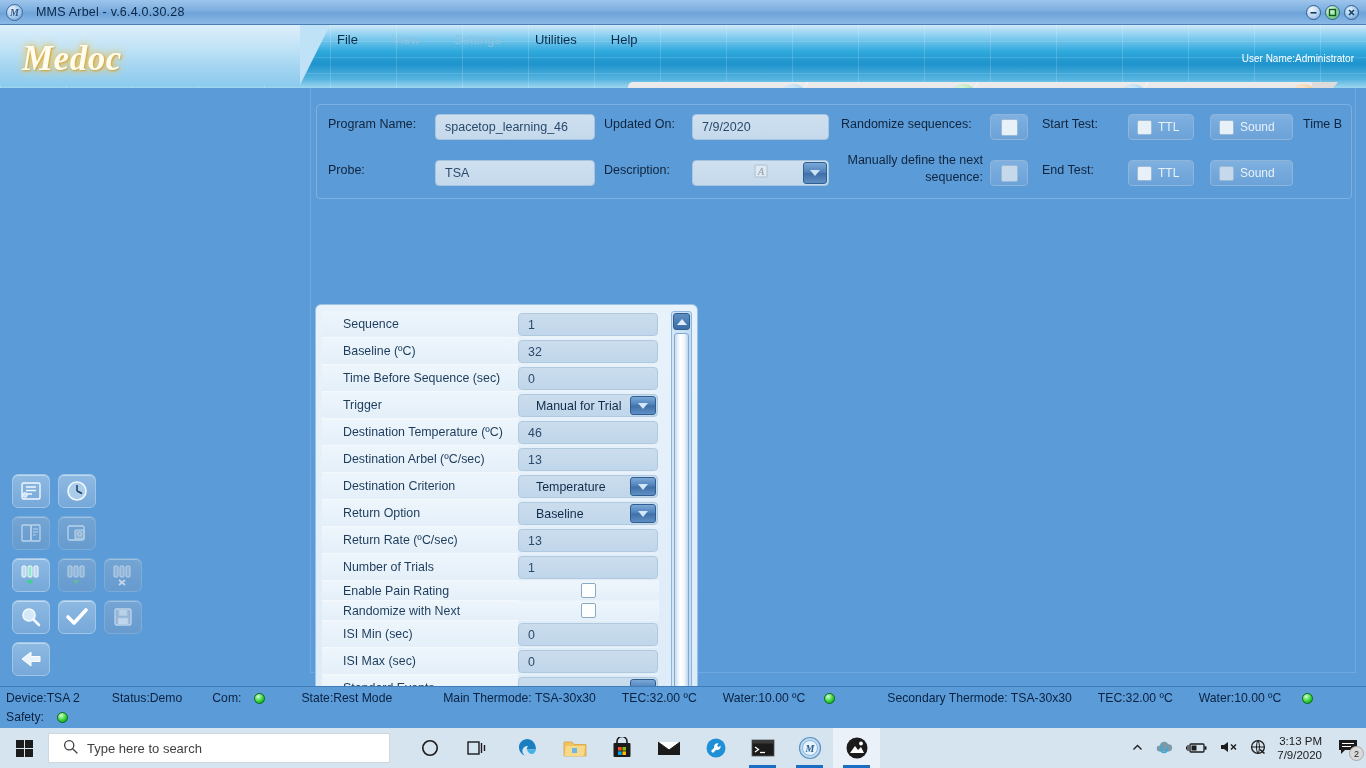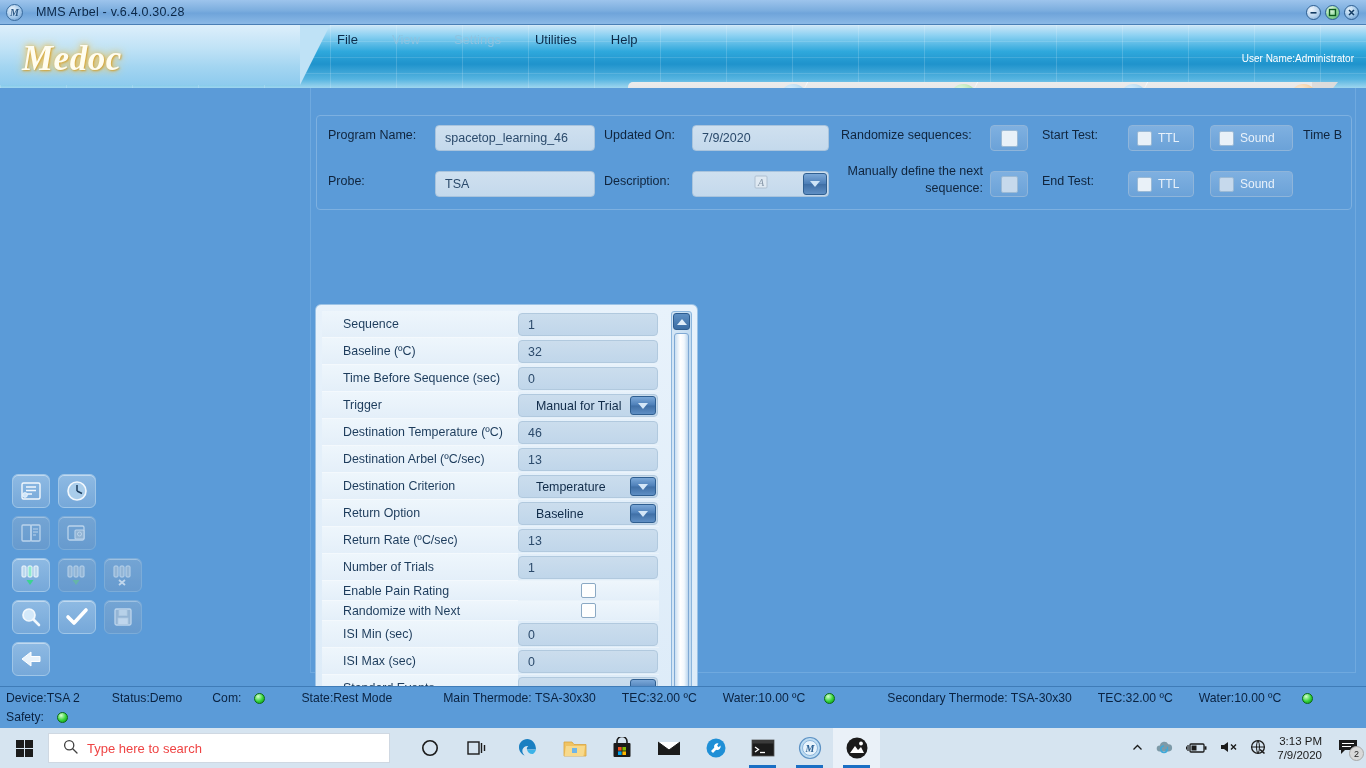--- a/index.html
+++ b/index.html
@@ -121,21 +121,21 @@
     background: #5b9bd8;
   }
   .main-panel {
     position: absolute; left: 310px; top: 0px; width: 1046px; height: 585px;
     border: 1px solid #6fa9df; border-top: none;
     background: #5b9bd8;
   }
 
   
   .formcard {
-    position: absolute; left: 5px; top: 27px; width: 1036px; height: 95px;
+    position: absolute; left: 5px; top: 16px; width: 1036px; height: 95px;
     border: 1px solid #7db0e0; border-radius: 4px;
     background: #5b9bd8;
   }
   .frow { position: absolute; display: flex; align-items: center; }
   .flabel { font-size: 12.5px; color: #10243c; }
   .ftext {
     background: linear-gradient(to bottom, #cfe0ef 0%, #c4d9ec 100%);
     border: 1px solid #a9c4dd; border-radius: 4px;
     height: 26px; display: flex; align-items: center; padding: 0 9px;
     font-size: 12.5px; color: #2b4a6b;
@@ -293,21 +293,21 @@
   }
   .start-btn {
     width: 48px; height: 40px; display: flex; align-items: center; justify-content: center;
   }
   .win-logo { width: 17px; height: 17px; display: grid;
     grid-template-columns: 8px 8px; grid-template-rows: 8px 8px; gap: 1px; }
   .win-logo i { background: #1b1b1b; display: block; }
   .search-box {
     width: 342px; height: 30px; background: #ffffff; border: 1px solid #cfd8e2;
     display: flex; align-items: center; gap: 9px; padding-left: 14px;
-    font-size: 13px; color: #ef4444;
+    font-size: 13px; color: #404040;
   }
   .tb-icon {
     width: 47px; height: 40px; display: flex; align-items: center; justify-content: center;
     position: relative;
   }
   .tb-icon.active { background: #eaf1f8; }
   .tb-icon.running::after {
     content: ""; position: absolute; bottom: 0; left: 10px; width: 27px; height: 3px;
     background: #1a6fc4;
   }

